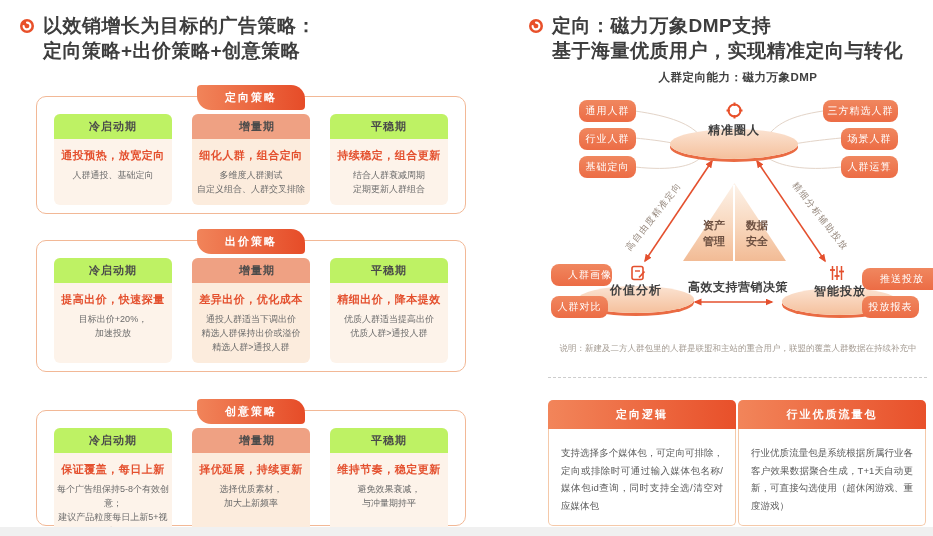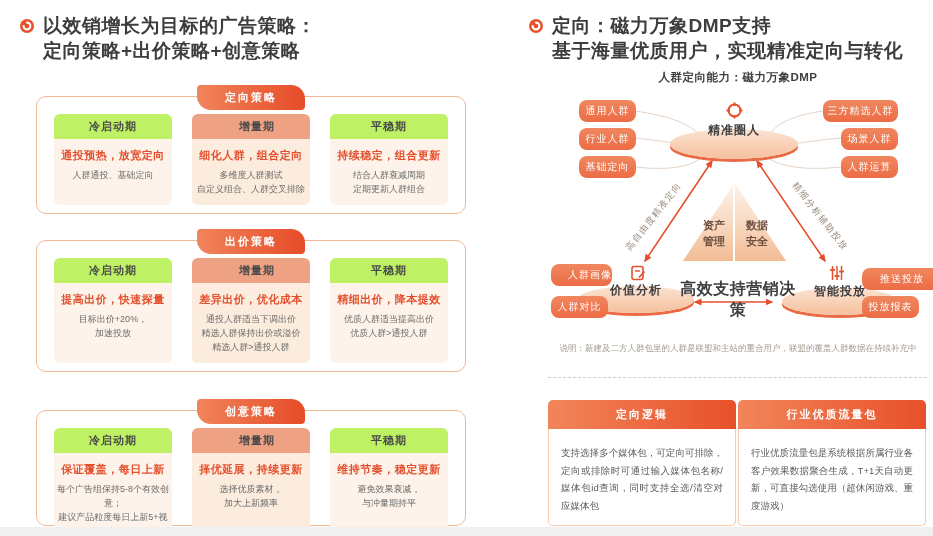--- a/index.html
+++ b/index.html
@@ -57,21 +57,21 @@
     background:linear-gradient(180deg,#fdf3ea 0%,#f8d7bd 55%,#f2bb95 100%); }
   .tri-divider { position:absolute; left:193px; top:117px; width:2px; height:76px; background:#fff; z-index:2; }
   .tri-label { position:absolute; top:150px; width:40px; text-align:center; font-weight:bold;
     font-size:11px; color:#6e5142; white-space:pre-line; line-height:1.45; z-index:2; }
   .tri-left { left:154px; } .tri-right { left:197px; }
   .diag-label { position:absolute; width:104px; text-align:center; font-size:9px;
     color:#93857a; letter-spacing:1.5px; }
   .diag-left { left:62px; top:142px; transform:rotate(-52deg); }
   .diag-right { left:228px; top:142px; transform:rotate(52deg); }
   .mid-arrow-label { position:absolute; left:140px; top:211px; width:116px; text-align:center;
-    font-size:16px; font-weight:bold; color:#3f3f3f; letter-spacing:0.5px; }
+    font-size:12px; font-weight:bold; color:#3f3f3f; letter-spacing:0.5px; }
   .dgm-note { position:absolute; left:-10px; right:-10px; top:275px; text-align:center;
     font-size:8.5px; color:#a39a91; }
 
   
   .dash-sep { position:absolute; left:548px; top:377px; width:379px;
     border-top:1px dashed #cdcdcd; }
   .card { position:absolute; top:400px; width:188px; }
   .card-l { left:548px; } .card-r { left:738px; }
   .card-head { background:linear-gradient(90deg,#f2855a,#e8502a); color:#fff;
     font-size:11px; font-weight:bold; text-align:center; letter-spacing:2px;

